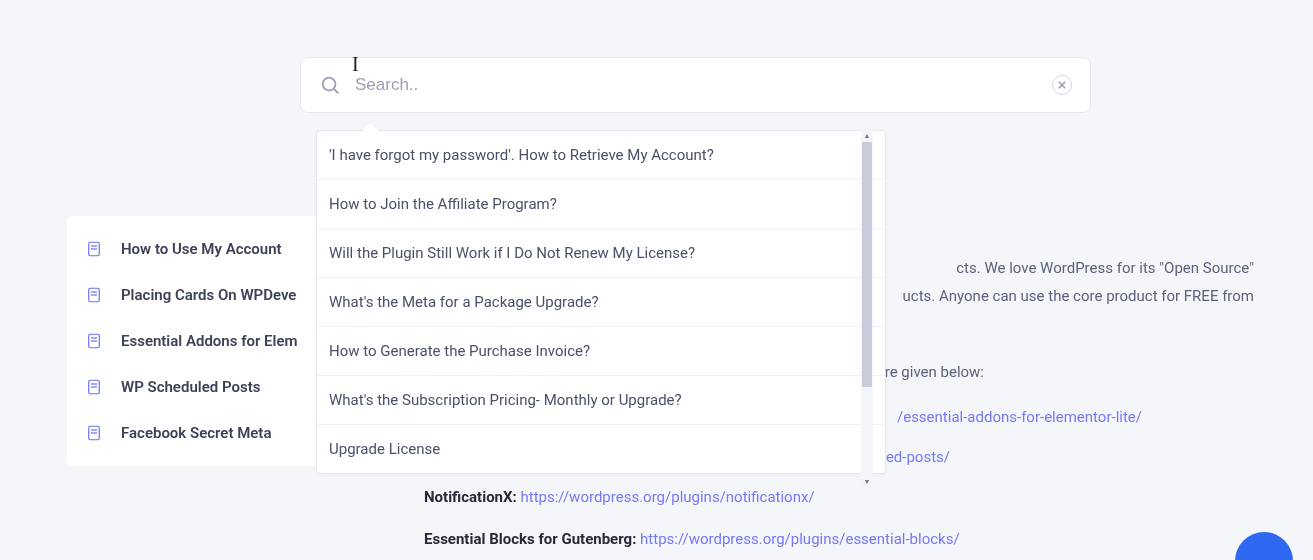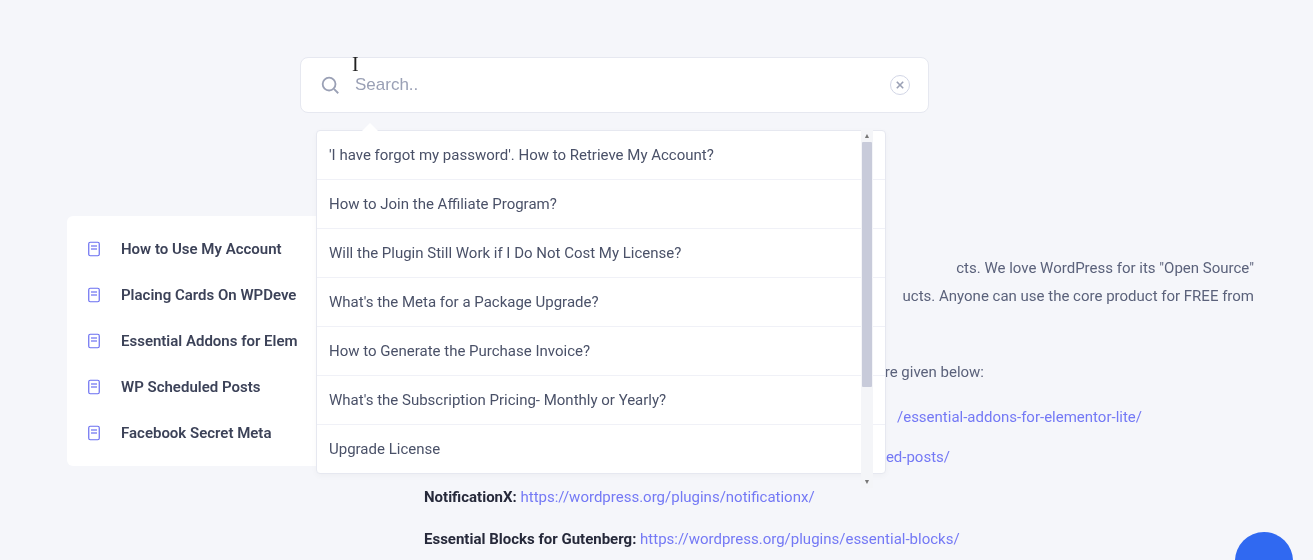--- a/index.html
+++ b/index.html
@@ -9,21 +9,21 @@
       width: 1313px;
       height: 560px;
       overflow: hidden;
       position: relative;
     }
     
     .search-container {
       position: absolute;
       top: 57px;
       left: 300px;
-      width: 629px;
+      width: 791px;
       height: 56px;
       background: #fff;
       border: 1px solid #e6e8f0;
       border-radius: 8px;
       display: flex;
       align-items: center;
       padding: 0 18px;
       z-index: 20;
     }
     .search-icon {
@@ -212,24 +212,24 @@
       <line x1="9" y1="1" x2="1" y2="9"></line>
     </svg>
   </div>
 </div>
 
 <div class="text-cursor">I</div>
 
 <div class="dropdown">
   <div class="dd-item">'I have forgot my password'. How to Retrieve My Account?</div>
   <div class="dd-item">How to Join the Affiliate Program?</div>
-  <div class="dd-item">Will the Plugin Still Work if I Do Not Cost My License?</div>
+  <div class="dd-item">Will the Plugin Still Work if I Do Not Renew My License?</div>
   <div class="dd-item">What's the Meta for a Package Upgrade?</div>
   <div class="dd-item">How to Generate the Purchase Invoice?</div>
-  <div class="dd-item">What's the Subscription Pricing- Monthly or Yearly?</div>
+  <div class="dd-item">What's the Subscription Pricing- Monthly or Upgrade?</div>
   <div class="dd-item">Upgrade License</div>
 </div>
 
 <div class="scrollbar">
   <div class="scroll-up">▲</div>
   <div class="scroll-thumb"></div>
   <div class="scroll-down">▼</div>
 </div>
 
 <div class="sidebar">

